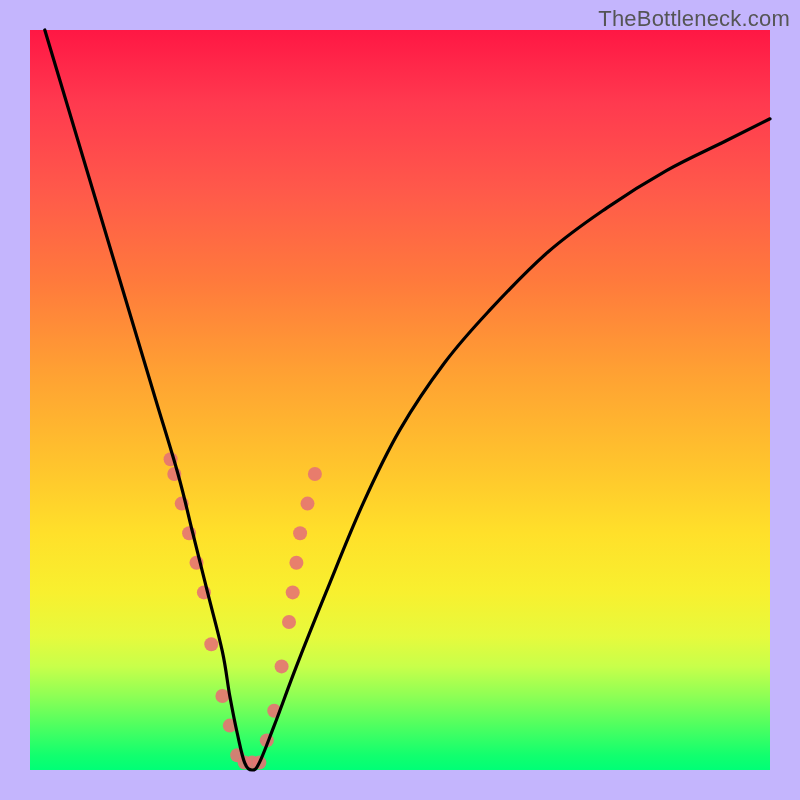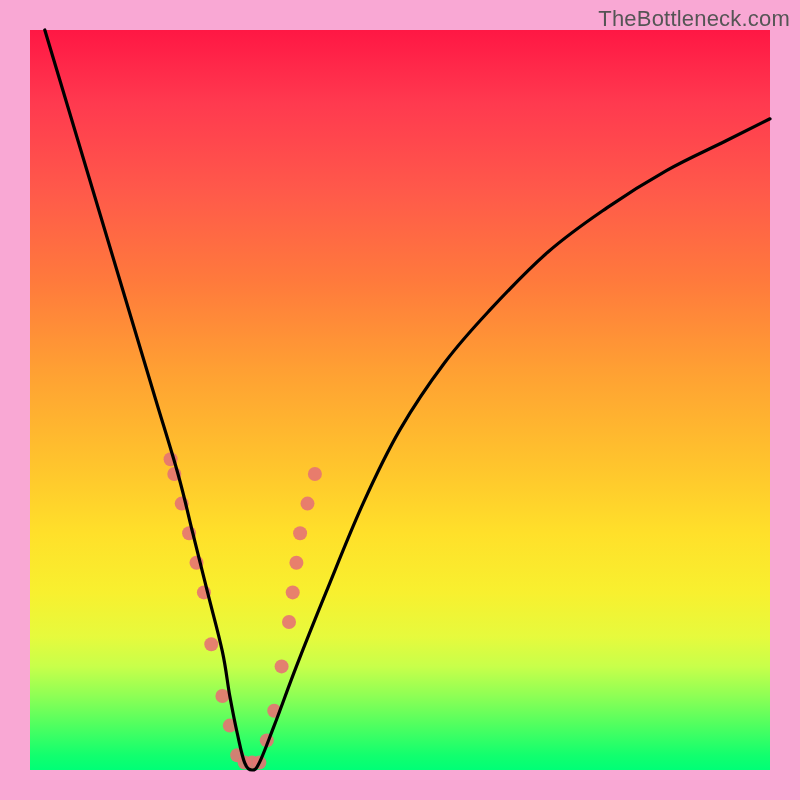--- a/index.html
+++ b/index.html
@@ -10,21 +10,21 @@
     overflow: hidden;
     background: #000;
     font-family: Arial, Helvetica, sans-serif;
   }
   .frame {
     position: absolute;
     left: 0;
     top: 0;
     width: 800px;
     height: 800px;
-    background: #f9a8d4;
+    background: #c4b5fd;
   }
   .plot-area {
     position: absolute;
     left: 30px;
     top: 30px;
     width: 740px;
     height: 740px;
     
     background: linear-gradient(
       to bottom,

